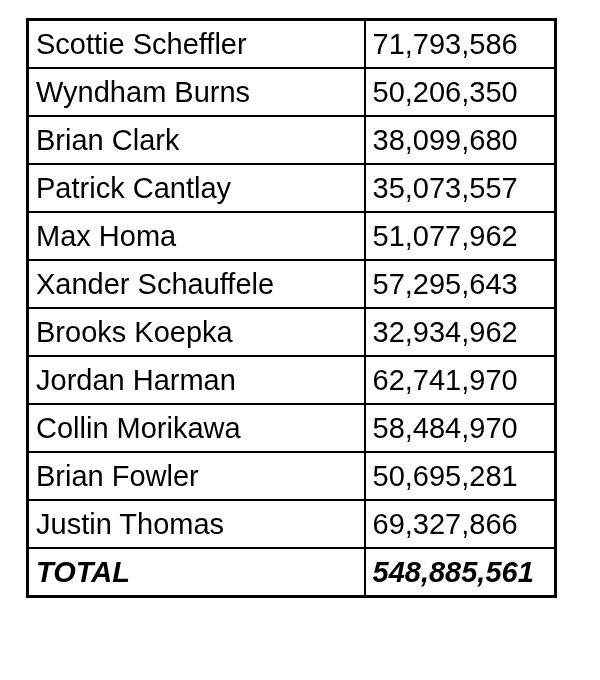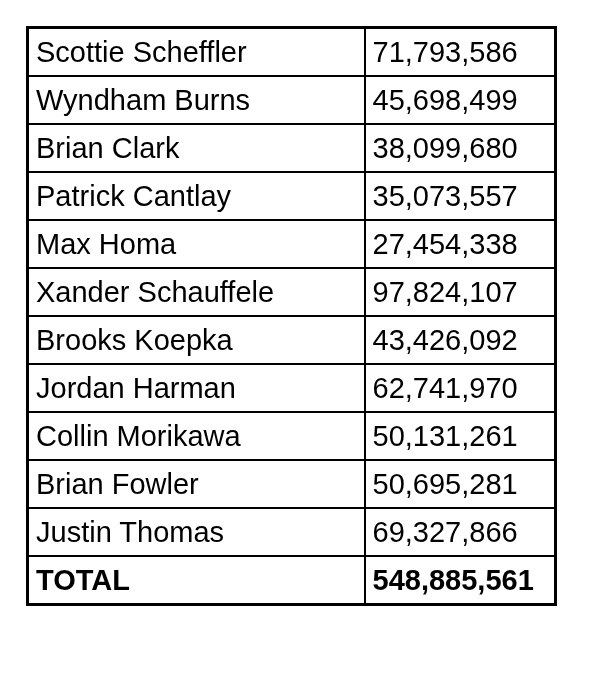--- a/index.html
+++ b/index.html
@@ -9,87 +9,88 @@
   body {
     position: relative;
     width: 600px;
     height: 680px;
     background: #ffffff;
     font-family: "Liberation Sans", sans-serif;
   }
   table.earnings-table {
     position: absolute;
     left: 26px;
-    top: 26px;
+    top: 18px;
     border-collapse: collapse;
     table-layout: fixed;
     border: 3px solid #000000;
   }
   table.earnings-table td {
     border: 2px solid #000000;
     height: 46px;
     padding: 0 6px 0 7px;
     font-size: 29px;
     line-height: 46px;
     color: #000000;
     vertical-align: middle;
     white-space: nowrap;
     overflow: hidden;
     background: #ffffff;
   }
   .col-name  { width: 337px; }
   .col-value { width: 191px; }
   tr.total-row td {
     font-weight: bold;
+    font-style: italic;
   }
 </style>
 </head>
 <body>
 
 <table class="earnings-table">
   <colgroup>
     <col class="col-name">
     <col class="col-value">
   </colgroup>
   <tbody>
     <tr>
       <td>Scottie Scheffler</td>
       <td>71,793,586</td>
     </tr>
     <tr>
       <td>Wyndham Burns</td>
-      <td>45,698,499</td>
+      <td>50,206,350</td>
     </tr>
     <tr>
       <td>Brian Clark</td>
       <td>38,099,680</td>
     </tr>
     <tr>
       <td>Patrick Cantlay</td>
       <td>35,073,557</td>
     </tr>
     <tr>
       <td>Max Homa</td>
-      <td>27,454,338</td>
+      <td>51,077,962</td>
     </tr>
     <tr>
       <td>Xander Schauffele</td>
-      <td>97,824,107</td>
+      <td>57,295,643</td>
     </tr>
     <tr>
       <td>Brooks Koepka</td>
-      <td>43,426,092</td>
+      <td>32,934,962</td>
     </tr>
     <tr>
       <td>Jordan Harman</td>
       <td>62,741,970</td>
     </tr>
     <tr>
       <td>Collin Morikawa</td>
-      <td>50,131,261</td>
+      <td>58,484,970</td>
     </tr>
     <tr>
       <td>Brian Fowler</td>
       <td>50,695,281</td>
     </tr>
     <tr>
       <td>Justin Thomas</td>
       <td>69,327,866</td>
     </tr>
     <tr class="total-row">

